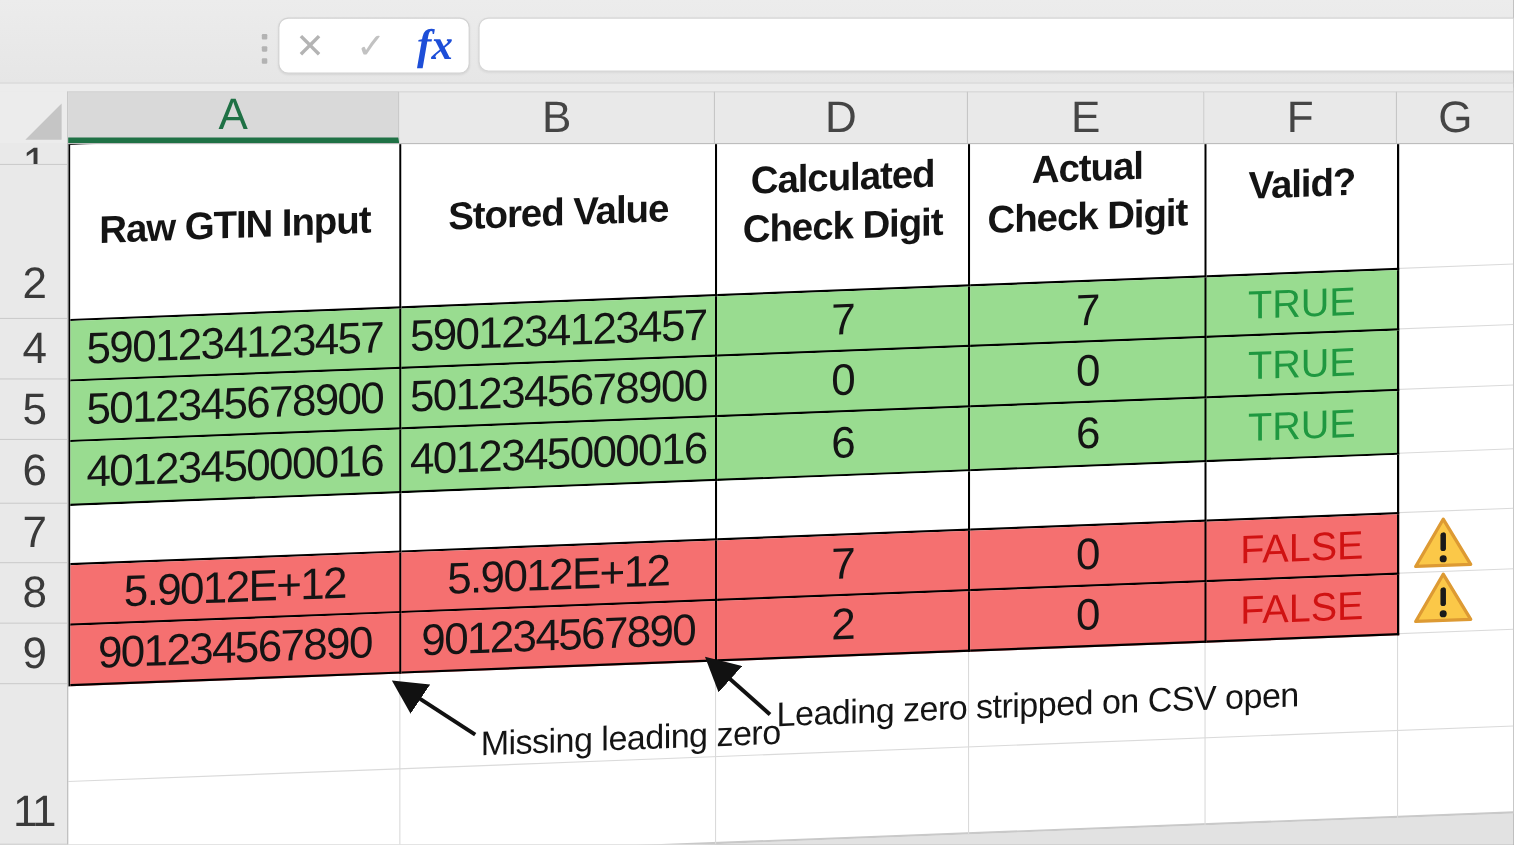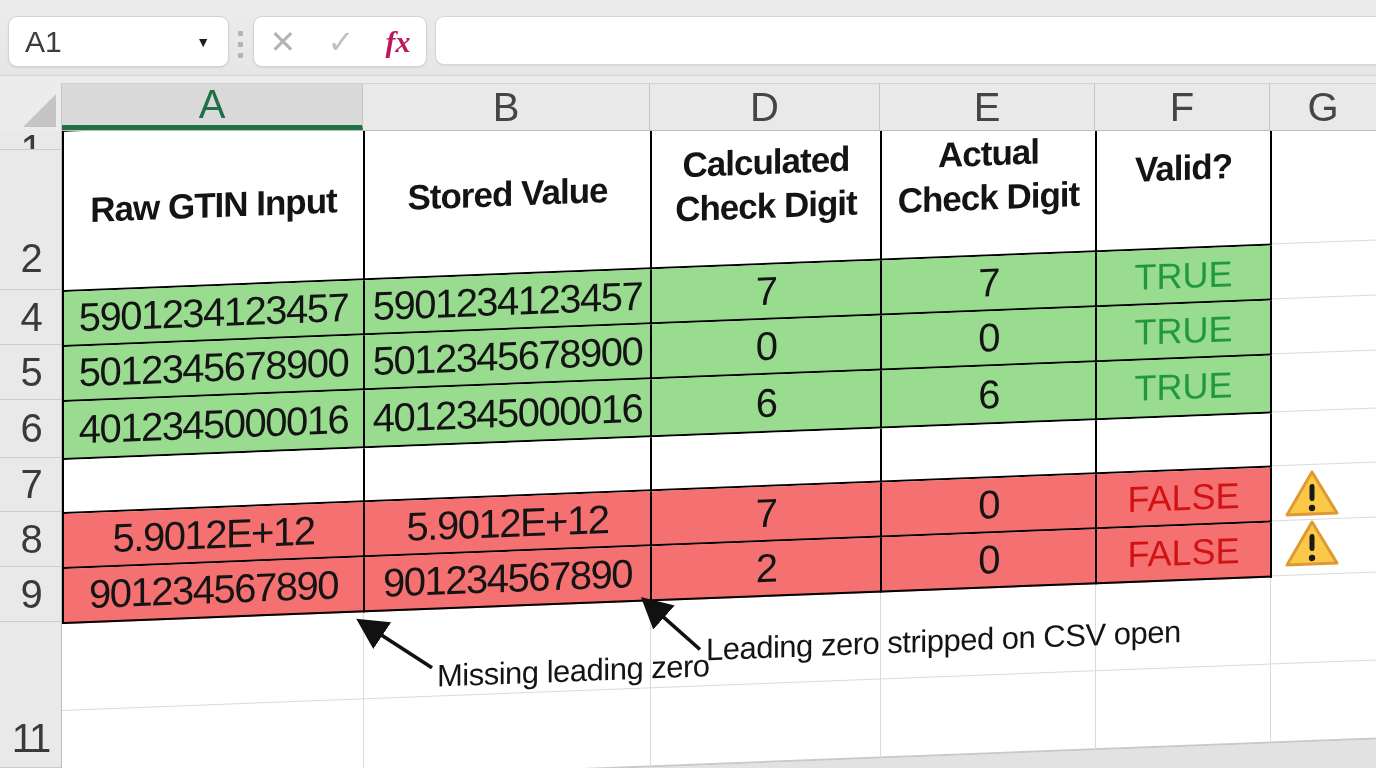--- a/index.html
+++ b/index.html
@@ -14,21 +14,21 @@
     display:flex;align-items:center;}
   .namebox .ref{font-size:30px;color:#3d3d3d;padding-left:16px;flex:1;}
   .namebox .caret{font-size:14px;color:#1c1c1c;padding-right:18px;}
   .sepdots{position:absolute;left:238px;top:31px;width:6px;height:28px;}
   .sepdots i{display:block;width:5px;height:5px;background:#b3b3b3;border-radius:1px;margin:0 0 6px 0;}
   .fbtools{position:absolute;left:253px;top:16px;width:172px;height:49px;background:#fff;
     border:1px solid #d2d2d2;border-radius:9px;box-shadow:0 1px 2px rgba(0,0,0,.08);
     display:flex;align-items:center;justify-content:space-around;}
   .fbtools .x{color:#b4b4b4;font-size:32px;}
   .fbtools .chk{color:#c2c2c2;font-size:32px;}
-  .fbtools .fx{color:#be185d;font-size:30px;font-family:"Liberation Serif",serif;
+  .fbtools .fx{color:#1d4ed8;font-size:39px;font-family:"Liberation Serif",serif;
     font-style:italic;font-weight:700;}
   .formulabar{position:absolute;left:435px;top:16px;width:955px;height:49px;background:#fff;
     border:1px solid #d6d6d6;border-radius:9px;box-shadow:0 1px 2px rgba(0,0,0,.06);
     font-size:28px;color:#333;display:flex;align-items:center;padding-left:14px;box-sizing:border-box;}
 
   
   .sheet{position:absolute;left:0;top:75px;width:1376px;height:693px;overflow:hidden;background:#e2e2e2;}
   .colheaders{position:absolute;left:0;top:0;width:1376px;height:55px;background:#ececec;
     border-bottom:1px solid #bdbdbd;z-index:6;}
   .colh{position:absolute;top:8px;height:47px;display:flex;align-items:center;justify-content:center;
@@ -72,24 +72,20 @@
 
   .ann{position:absolute;font-size:31px;color:#141414;white-space:nowrap;letter-spacing:-0.5px;}
   .arrows{position:absolute;left:0;top:0;pointer-events:none;}
 </style>
 </head>
 <body>
 
 <div id="stage">
 
   <div class="topbar">
-    <div class="namebox">
-      <span class="ref">A1</span>
-      <span class="caret">▼</span>
-    </div>
     <div class="sepdots">
         <i></i>
         <i></i>
         <i></i>
       </div>
     <div class="fbtools">
       <span class="x">✕</span>
       <span class="chk">✓</span>
       <span class="fx">fx</span>
     </div>

